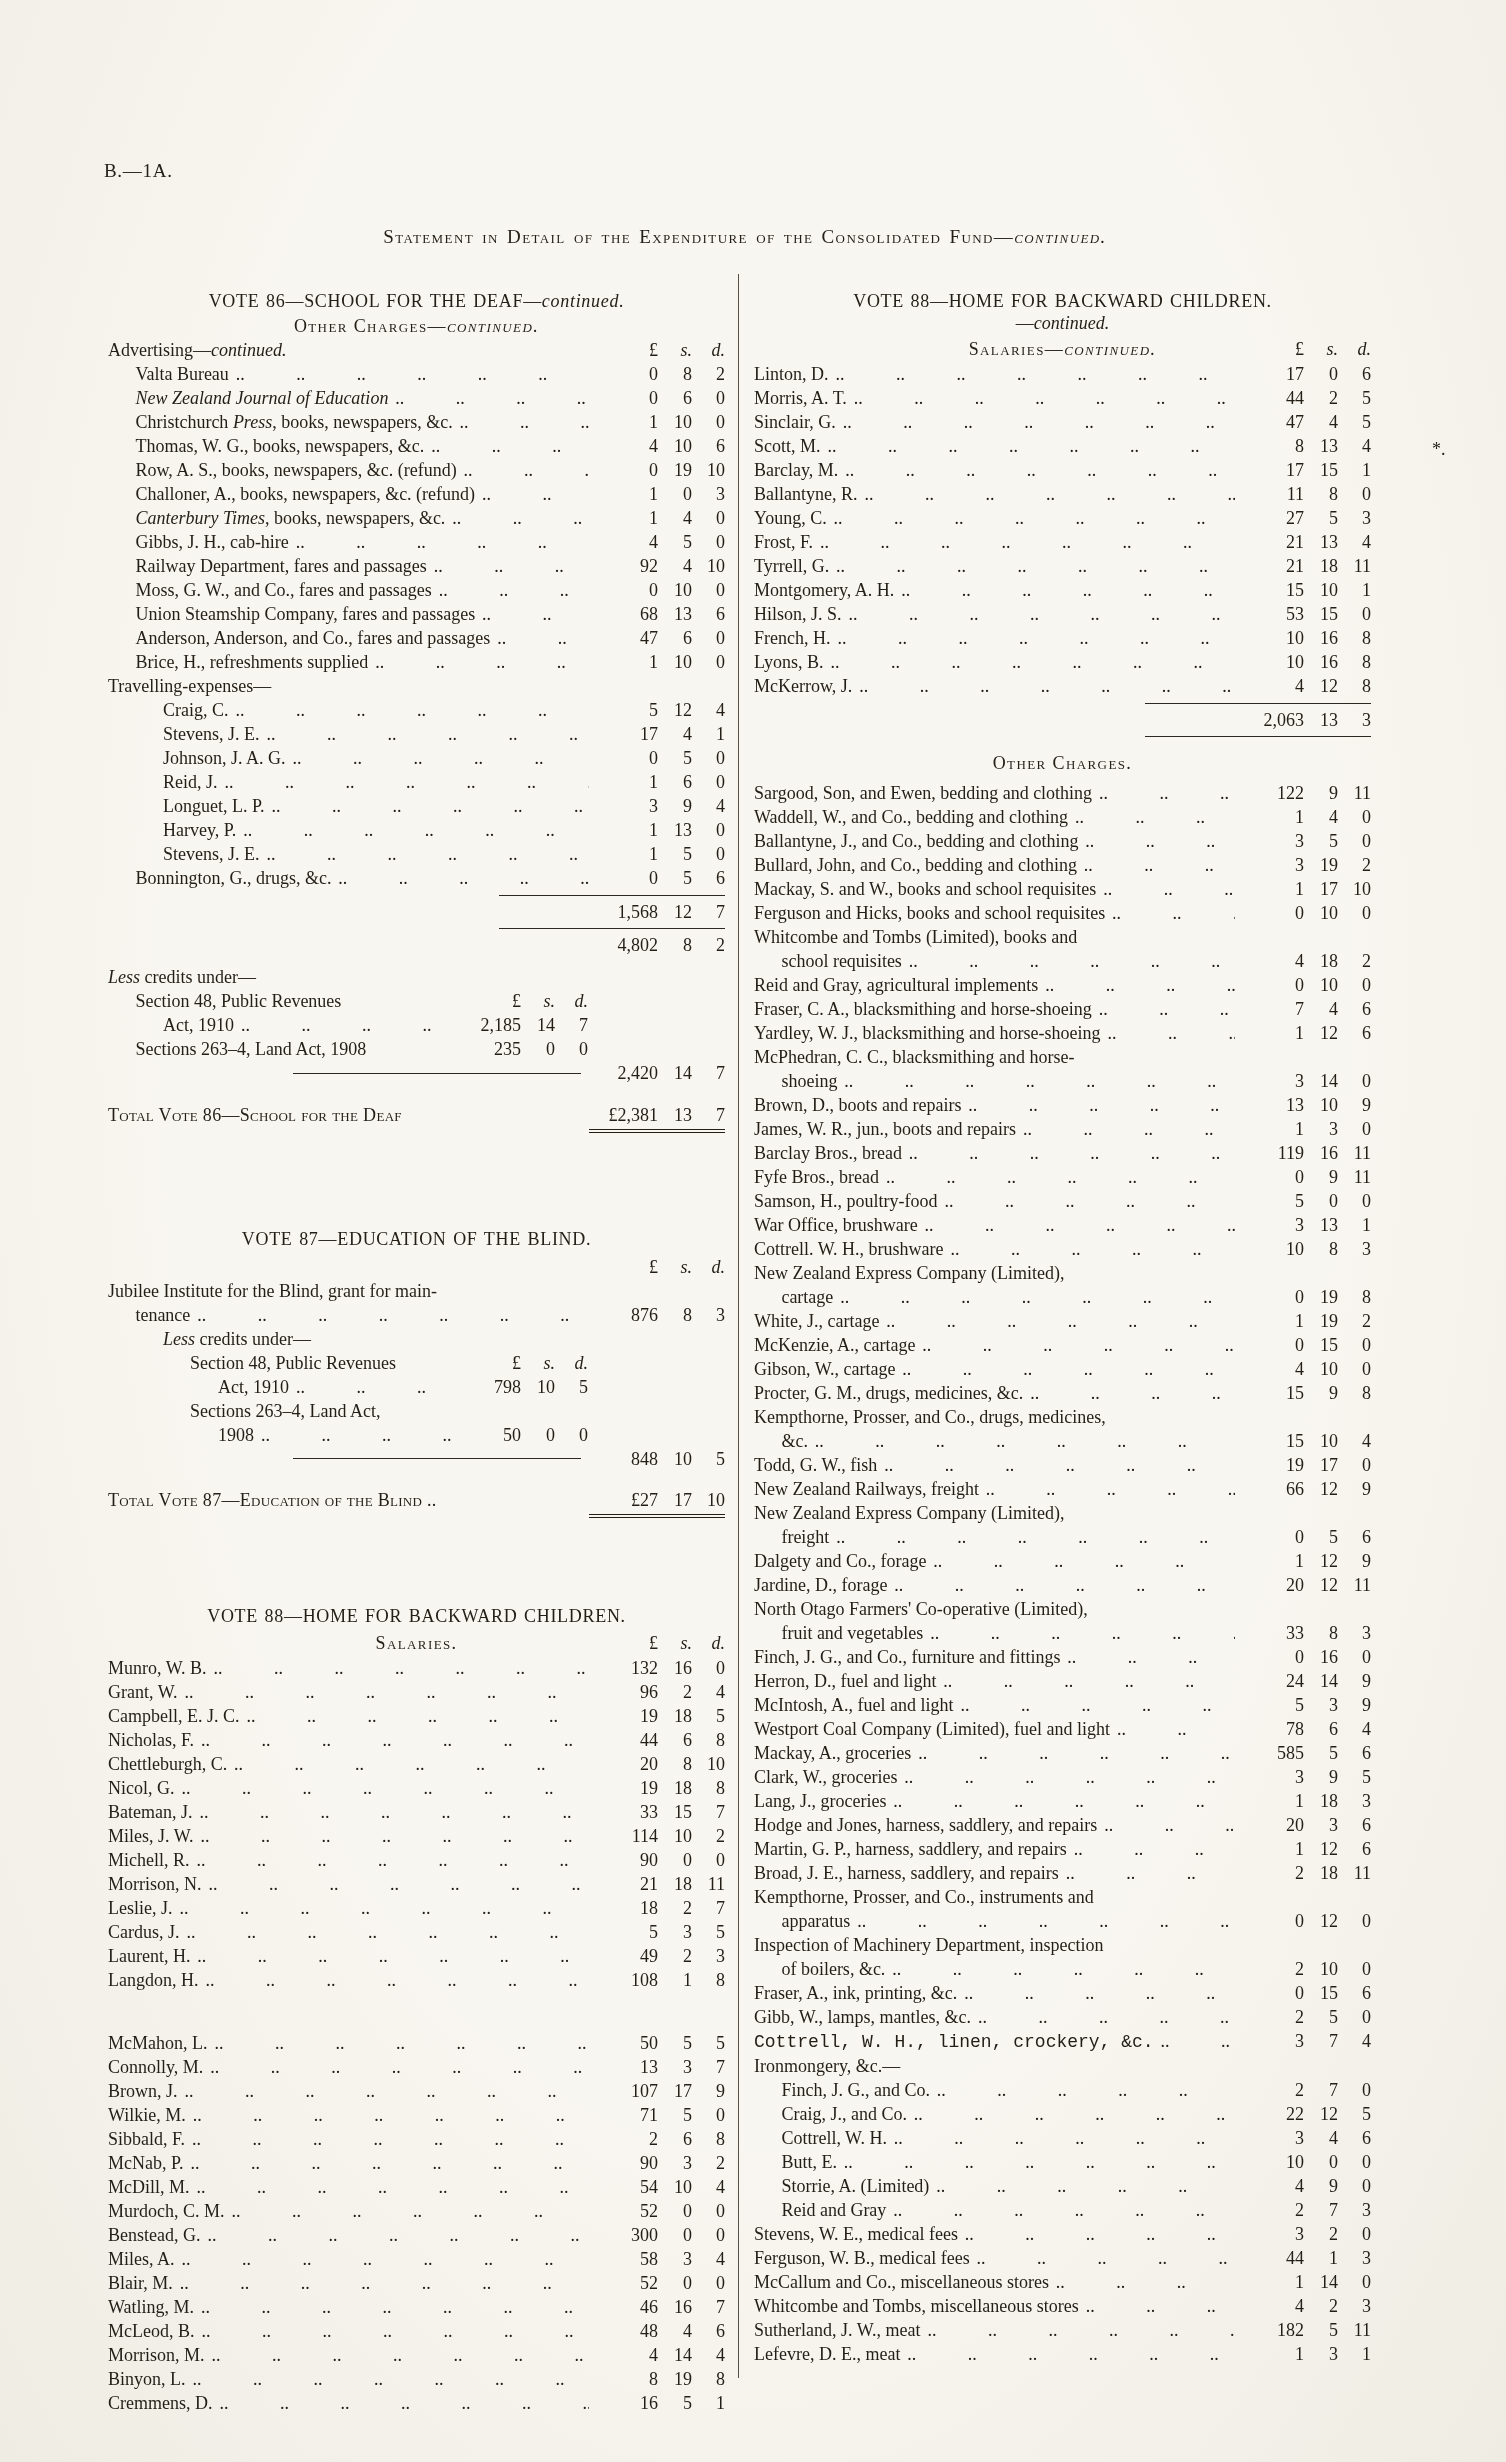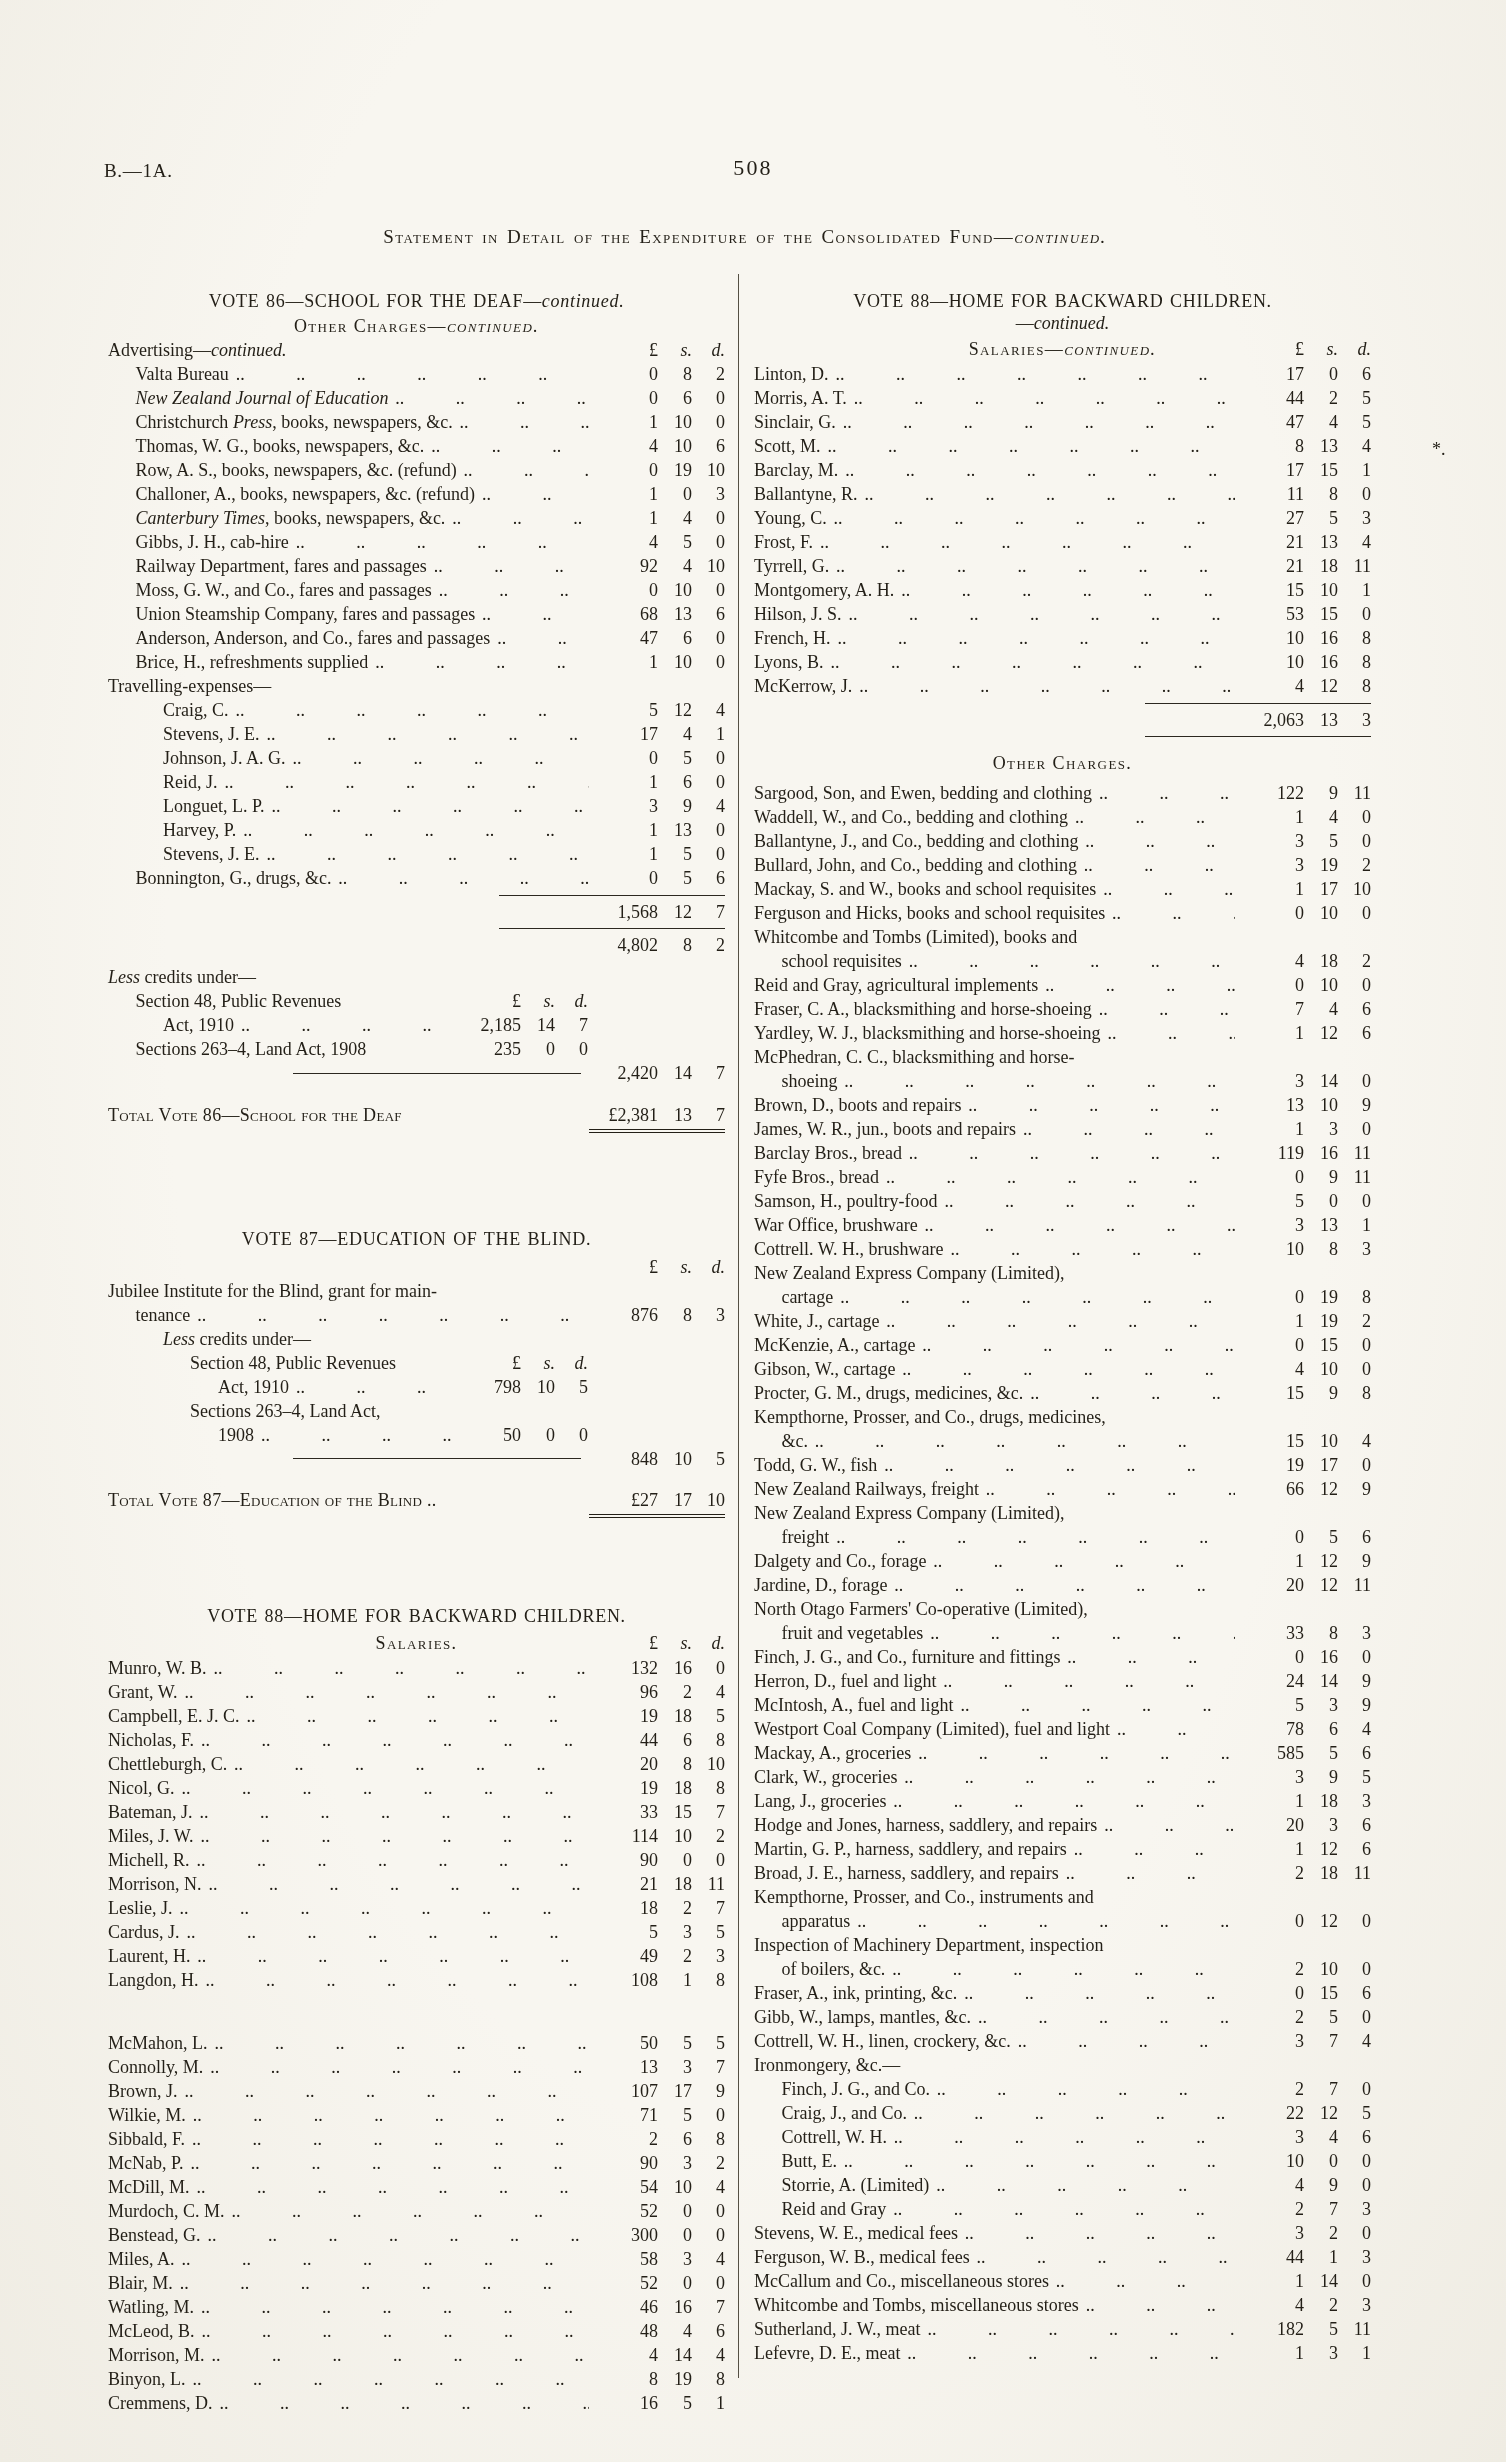--- a/index.html
+++ b/index.html
@@ -49,21 +49,20 @@
   .grand{margin:5.5px 0;}
   .grand-lbl{font-variant:small-caps;letter-spacing:0.3px;white-space:nowrap;}
   .grand-amts{border-bottom:4.8px double #231f17;padding-bottom:2.1px;}
   .spacer-block{width:100%;}
 </style>
 </head>
 <body>
 
 <div class="page">
   <div class="doc-ref">B.—1A.</div>
-  <div class="page-num">508</div>
   <div class="doc-title">Statement in Detail of the Expenditure of the Consolidated Fund—<i>continued.</i></div>
   <div class="margin-note">*.</div>
   <div class="col col-left" id="col-left">
       <div class="vote-heading">VOTE 86—SCHOOL FOR THE DEAF—<i>continued.</i></div>
       <div class="section-heading">Other Charges—<i>continued.</i></div>
       <div class="row">
         <span class="lbl" style="padding-left: 0px;">Advertising—<i>continued.</i></span>
         <span class="fill"></span>
         <span class="amts">
           <span class="amt p">£</span>
@@ -1242,21 +1241,21 @@
       <div class="row">
         <span class="lbl" style="padding-left: 0px;">Gibb, W., lamps, mantles, &amp;c.</span>
         <span class="dots"> .. .. .. .. .. .. .. .. .. .. .. .. .. .. .. .. .. .. .. .. .. .. .. .. .. .. .. .. .. ..</span>
         <span class="amts">
           <span class="amt p">2</span>
           <span class="amt s">5</span>
           <span class="amt d">0</span>
         </span>
       </div>
       <div class="row">
-        <span class="lbl" style="padding-left: 0px;">Cottrell, W. H., linen, crockery, &amp;c.</span>
+        <span class="lbl" style="padding-left: 0px; font-family: Liberation Mono, monospace;">Cottrell, W. H., linen, crockery, &amp;c.</span>
         <span class="dots"> .. .. .. .. .. .. .. .. .. .. .. .. .. .. .. .. .. .. .. .. .. .. .. .. .. .. .. .. .. ..</span>
         <span class="amts">
           <span class="amt p">3</span>
           <span class="amt s">7</span>
           <span class="amt d">4</span>
         </span>
       </div>
       <div class="line lbl" style="padding-left: 0px;">Ironmongery, &amp;c.—</div>
       <div class="row">
         <span class="lbl" style="padding-left: 27.4px;">Finch, J. G., and Co.</span>

